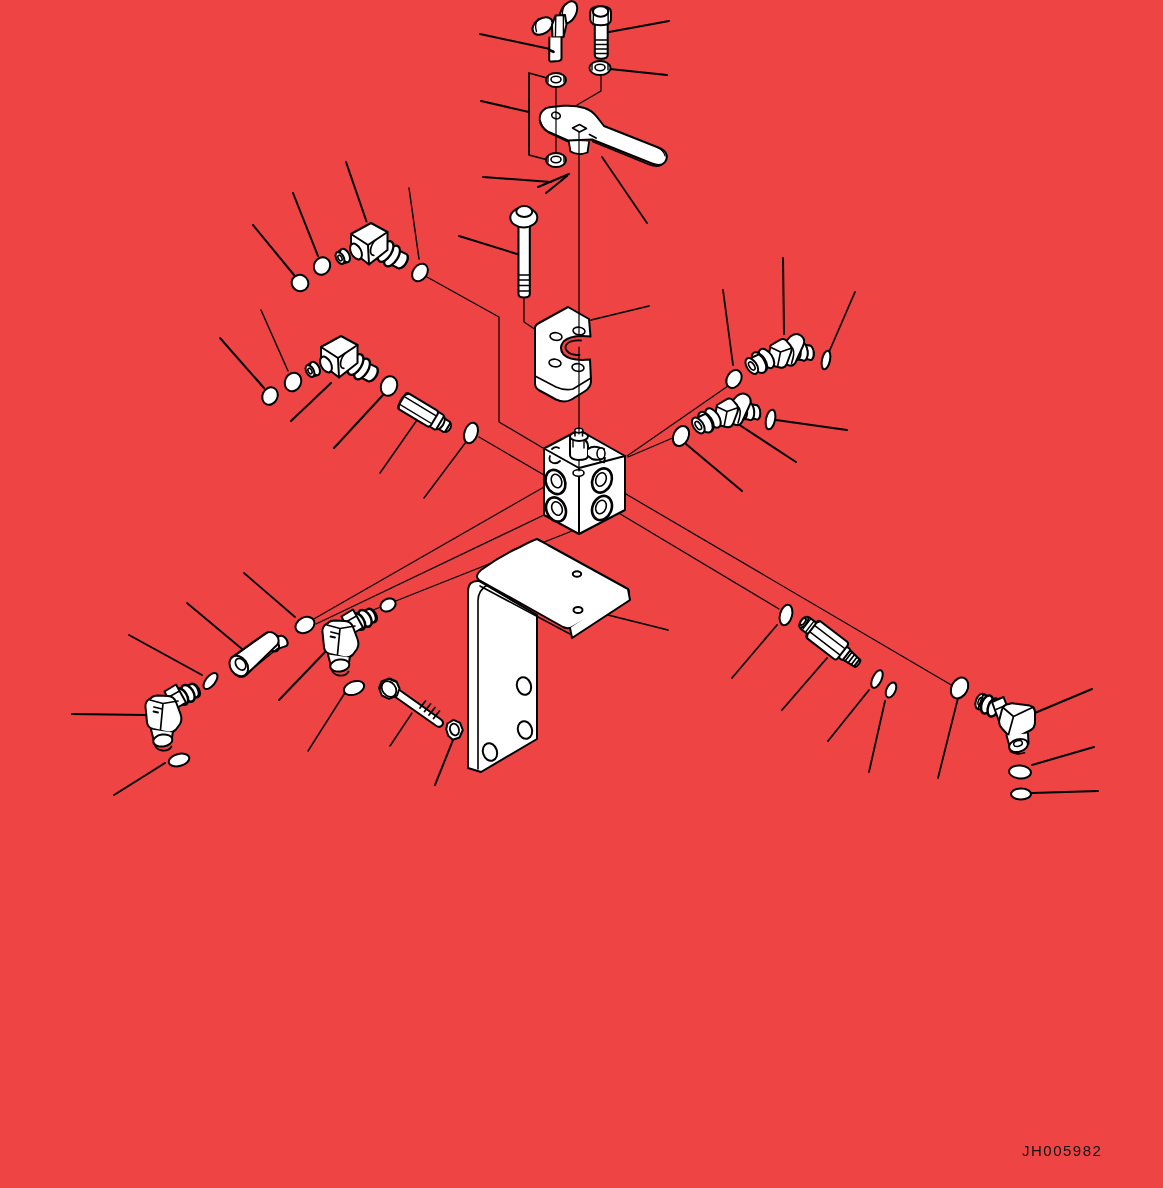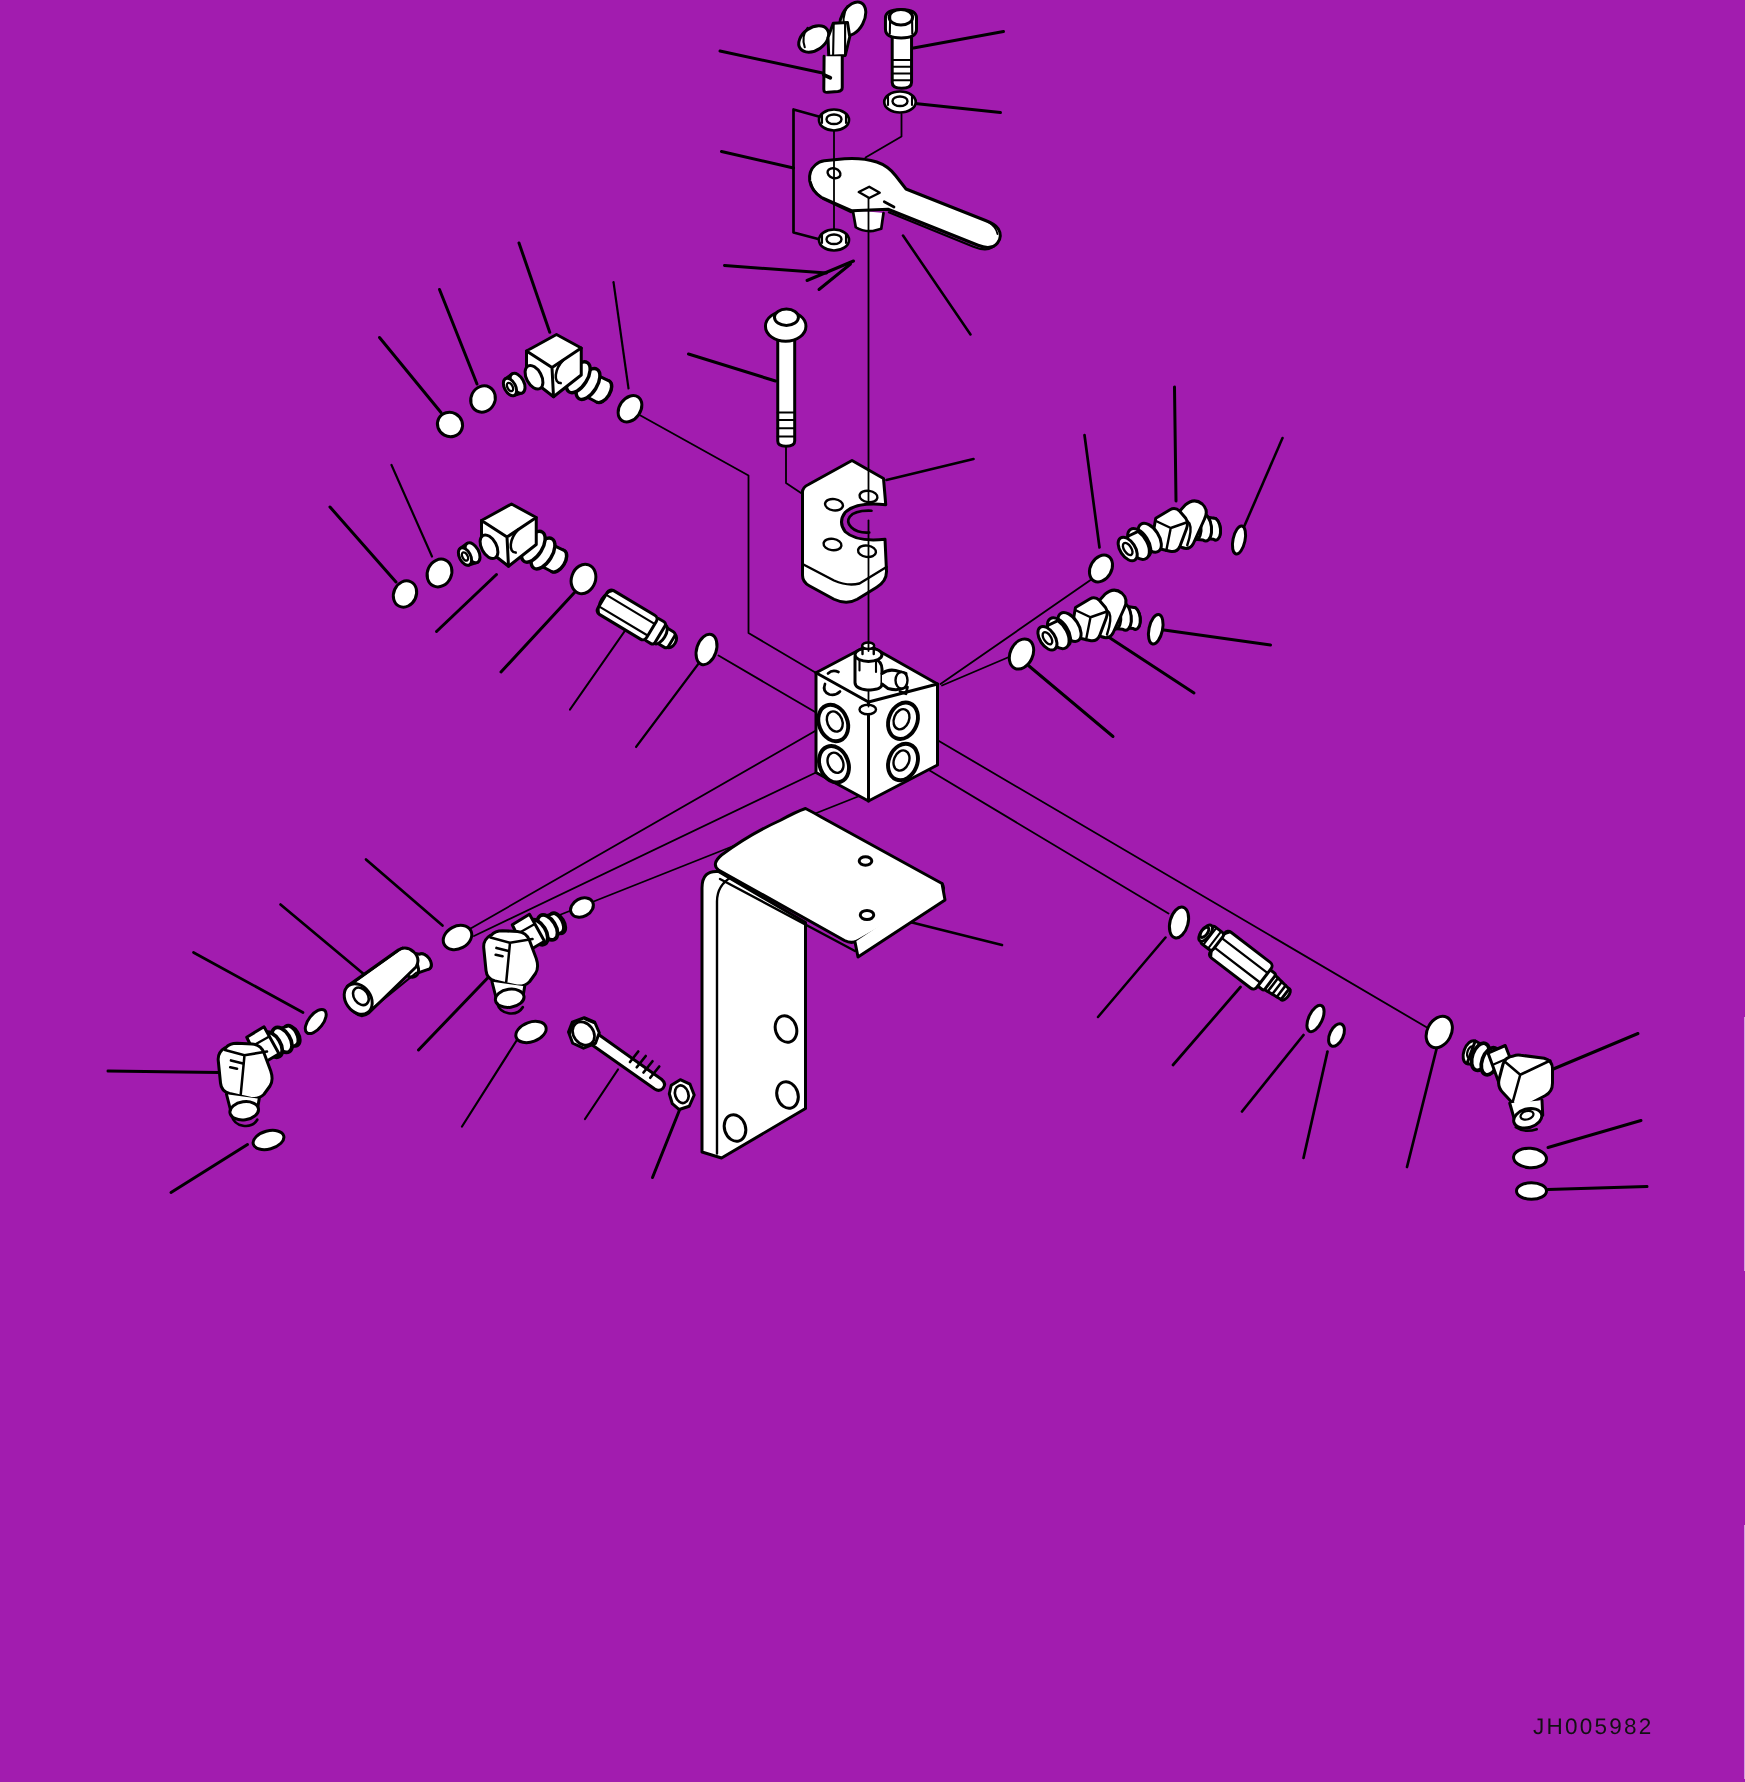--- a/index.html
+++ b/index.html
@@ -1,16 +1,16 @@
 <!DOCTYPE html>
 <html><head>
 <meta charset="utf-8">
 <style>
   html,body{margin:0;padding:0;background:#ffffff;}
-  #page{width:1163px;height:1188px;position:relative;background:#a21caf;overflow:hidden;}
+  #page{width:1163px;height:1188px;position:relative;background:#ef4444;overflow:hidden;}
   svg{position:absolute;left:0;top:0;}
   .id{font-family:"Liberation Sans",sans-serif;font-size:15px;letter-spacing:1.5px;fill:#111;}
 </style>
 </head>
 <body>
 <div id="page">
 <svg width="1163" height="1188" viewBox="0 0 1163 1188" fill="none" stroke="#000" stroke-width="2" stroke-linecap="round" stroke-linejoin="round">
 
 <g id="leaders" stroke="#000" stroke-width="1.8" fill="none">
 

